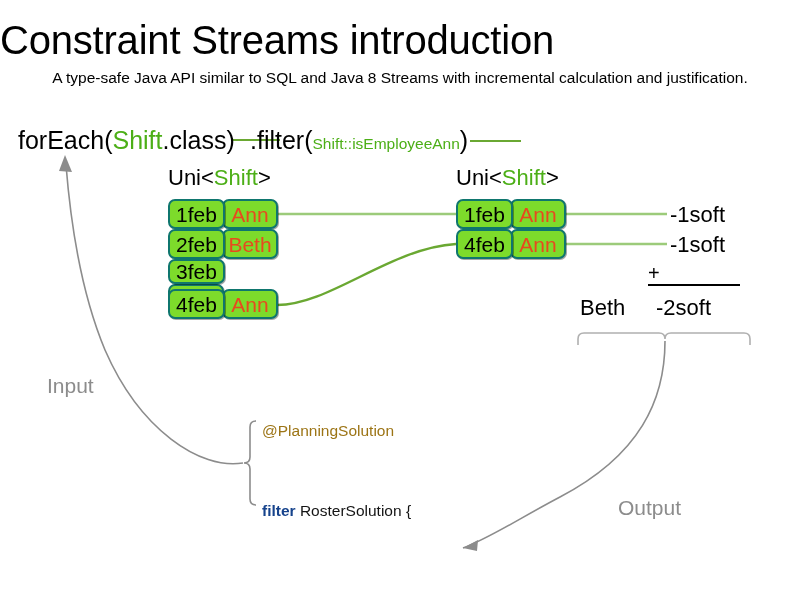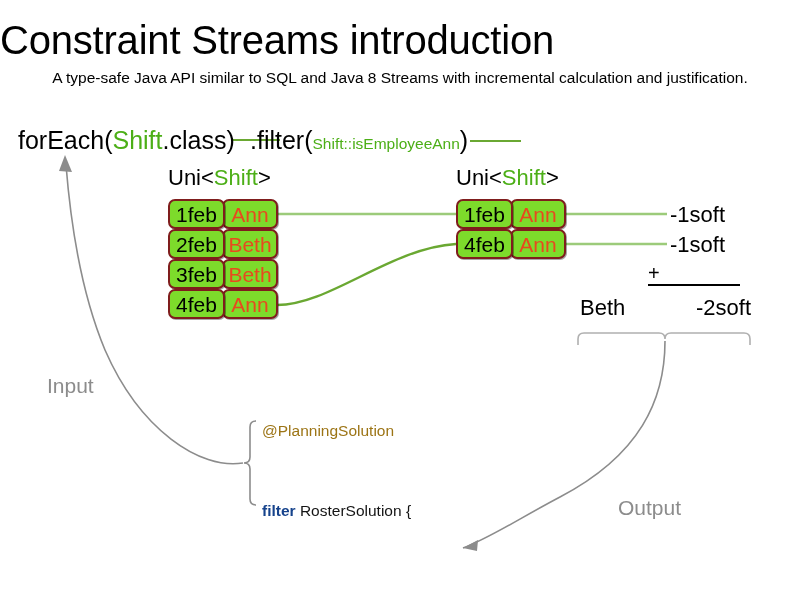--- a/index.html
+++ b/index.html
@@ -62,21 +62,21 @@
   #uni-label-right { left: 456px; top: 165px; }
 
   
   .shift-row {
     position: absolute;
     display: flex;
     height: 30px;
   }
   .cell {
     box-sizing: border-box;
-    border: 2px solid #7f1d1d;
+    border: 2px solid #0f766e;
     border-radius: 7px;
     background: #7ddb2b;
     height: 30px;
     display: flex;
     align-items: center;
     justify-content: center;
     font-size: 21px;
     line-height: 21px;
     box-shadow: 1px 1px 0 rgba(0,0,0,0.35);
   }
@@ -102,21 +102,21 @@
   
   #score-word {
     left: 580px; top: 296px;
     font-size: 22px; line-height: 24px;
   }
   #score-plus {
     left: 648px; top: 262px;
     font-size: 20px; line-height: 22px;
   }
   #score-total {
-    left: 696px; top: 296px;
+    left: 656px; top: 296px;
     font-size: 22px; line-height: 24px;
   }
 
   
   .caption {
     font-size: 21px; line-height: 23px;
     color: #8c8c8c;
   }
   #caption-input  { left: 47px;  top: 374px; }
   #caption-output { left: 618px; top: 496px; }
@@ -176,21 +176,21 @@
   <div class="abs uni-label" id="uni-label-left"><span>Uni&lt;</span><span class="cls-green">Shift</span><span>&gt;</span></div>
 
   <div class="shift-row" style="left:168px; top:199px;">
     <div class="cell cell-date">1feb</div>
     <div class="cell cell-emp">Ann</div>
   </div>
   <div class="shift-row" style="left:168px; top:229px;">
     <div class="cell cell-date">2feb</div>
     <div class="cell cell-emp">Beth</div>
   </div>
-  <div class="shift-row" style="left:168px; top:259px;">
+  <div class="shift-row" style="left:168px; top:259px;flex-direction:column;">
     <div class="cell cell-date">3feb</div>
     <div class="cell cell-emp">Beth</div>
   </div>
   <div class="shift-row" style="left:168px; top:289px;">
     <div class="cell cell-date">4feb</div>
     <div class="cell cell-emp">Ann</div>
   </div>
 
   <div class="abs uni-label" id="uni-label-right"><span>Uni&lt;</span><span class="cls-green">Shift</span><span>&gt;</span></div>
 

